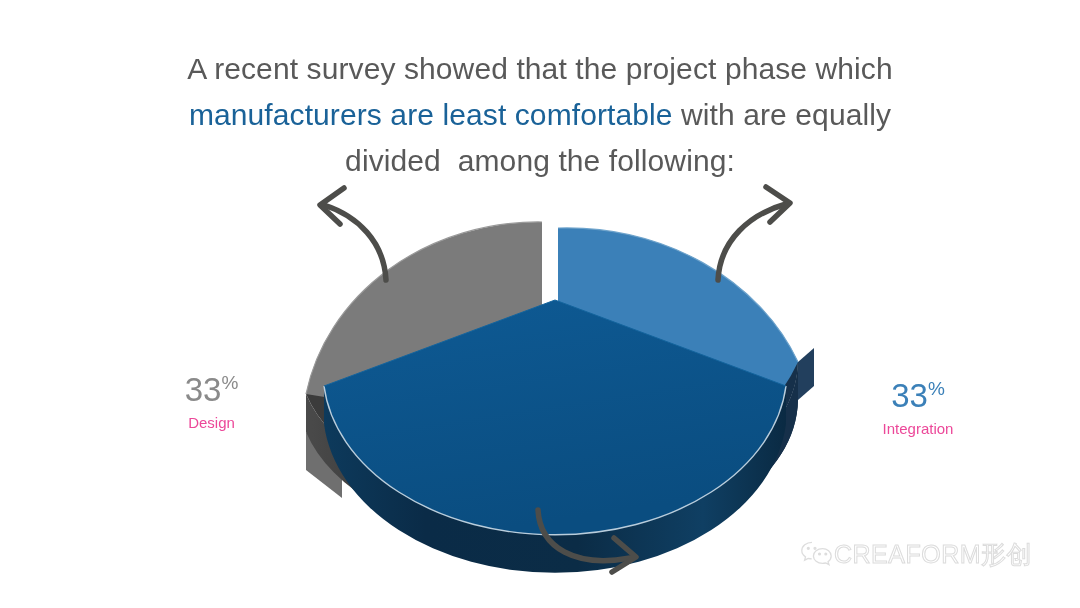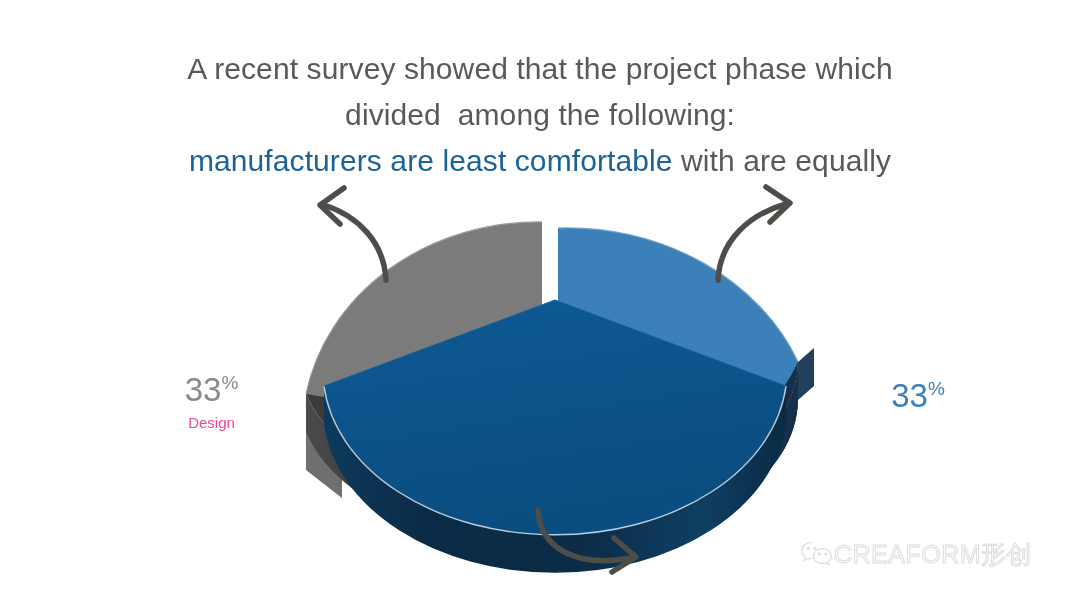--- a/index.html
+++ b/index.html
@@ -54,22 +54,22 @@
     white-space:nowrap;
   }
 </style>
 </head>
 <body>
 
 <div id="slide">
 
   <div class="title-block">
     <span class="title-line">A recent survey showed that the project phase which</span>
+    <span class="title-line"><span class="hl">manufacturers are least comfortable</span><span> with are equally</span></span>
     <span class="title-line">divided  among the following:</span>
-    <span class="title-line"><span class="hl">manufacturers are least comfortable</span><span> with are equally</span></span>
   </div>
 
   <div id="chart-area">
 
     <svg id="pie-svg" width="580" height="400" viewBox="0 0 580 400">
       <defs>
         <linearGradient id="gradOpsSide" x1="0" y1="0" x2="1" y2="0">
           <stop offset="0%" stop-color="#0d3a5c"></stop>
           <stop offset="22%" stop-color="#0a2b47"></stop>
           <stop offset="55%" stop-color="#0b2c46"></stop>
@@ -169,20 +169,21 @@
       </g>
     </svg>
 
     <div class="callout" id="callout-design">
       <div class="pct"><span>33</span><span class="sym">%</span></div>
       <div class="name">Design</div>
     </div>
 
     <div class="callout" id="callout-integration">
       <div class="pct"><span>33</span><span class="sym">%</span></div>
+      <div class="name">Integration</div>
     </div>
 
   </div>
 
   <div id="watermark">
     <svg width="34" height="28" viewBox="0 0 34 28">
       <g fill="none" stroke="#d4d4d4" stroke-width="1.3">
         <path d="M12 2.4C6.3 2.4 1.8 6.1 1.8 10.6c0 2.5 1.4 4.8 3.7 6.3L4.6 20.2l3.6-1.8c1.1.3 2.3.5 3.5.5"></path>
         <path d="M22.6 8.6c-5.1 0-9.2 3.3-9.2 7.4 0 4.1 4.1 7.4 9.2 7.4 1.1 0 2.1-.2 3.1-.4l3.3 1.7-1-3c2-1.4 3.2-3.4 3.2-5.7 0-4.1-4.1-7.4-8.6-7.4Z"></path>
         <circle cx="8.3" cy="8.3" r="0.95" fill="#d4d4d4"></circle>

